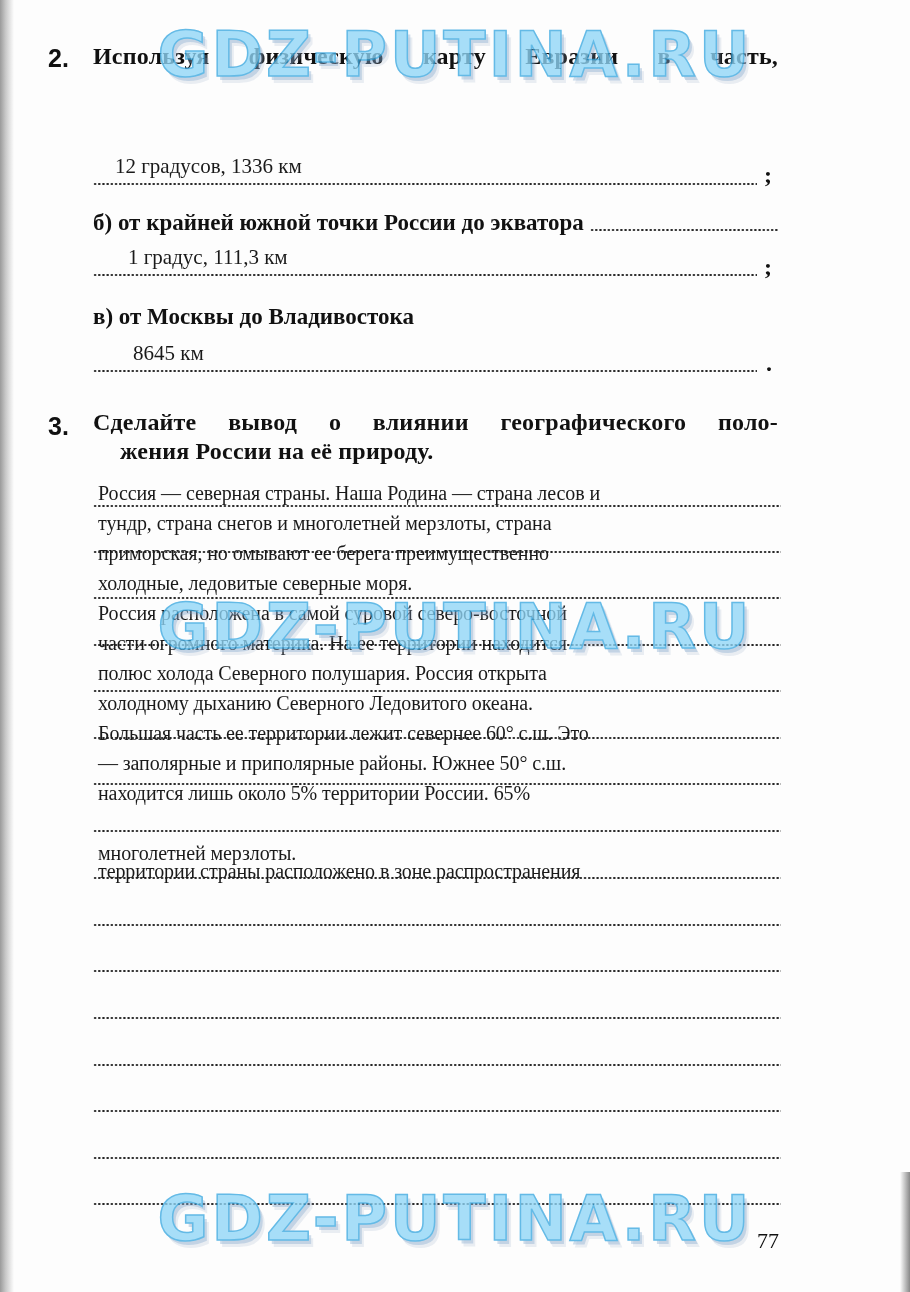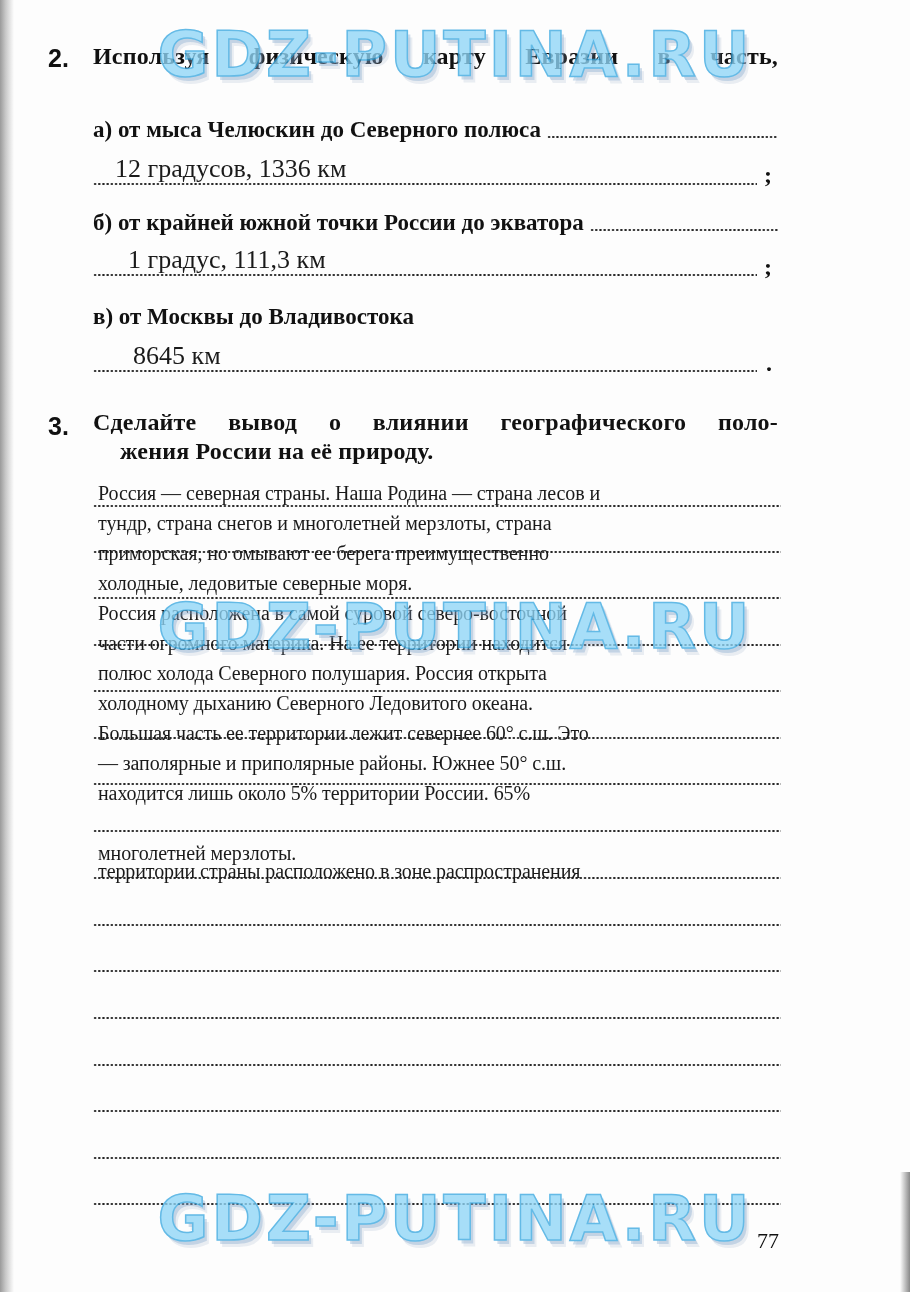--- a/index.html
+++ b/index.html
@@ -31,21 +31,21 @@
     position: absolute; left: 93px; width: 685px; display: flex; align-items: baseline;
     font-family: "Liberation Serif", serif; font-weight: bold; font-size: 23px;
   }
   .sub .lbl { white-space: nowrap; }
   .sub .fill {
     flex: 1; margin-left: 6px; height: 2px;
     background-image: radial-gradient(circle, #222 0.9px, transparent 1.2px);
     background-size: 4.2px 2px; background-repeat: repeat-x; align-self: flex-end; margin-bottom: 5px;
   }
   .answer {
-    position: absolute; font-family: "Liberation Serif", serif; font-size: 26px; color: #1a1a1a;
+    position: absolute; font-family: "Liberation Serif", serif; font-size: 21px; color: #1a1a1a;
     font-stretch: condensed;
   }
   .dotline {
     position: absolute; height: 2px;
     background-image: radial-gradient(circle, #222 0.9px, transparent 1.2px);
     background-size: 4.2px 2px; background-repeat: repeat-x;
   }
   .endmark {
     position: absolute; font-family: "Liberation Serif", serif; font-weight: bold; font-size: 24px;
   }
@@ -69,24 +69,20 @@
 </head>
 <body>
 
 <div class="page">
   <div class="edge-left"></div>
   <div class="edge-right-bottom"></div>
 
   <div class="qnum" style="left:48px; top:44px;">2.</div>
   <div class="qtext" style="top:42px; text-align-last: justify;">Используя физическую карту Евразии в часть,</div>
 
-  <div class="sub" style="top:117px;">
-    <span class="lbl">а) от мыса Челюскин до Северного полюса</span>
-    <span class="fill"></span>
-  </div>
   <div class="answer" style="left:115px; top:154px;">12 градусов, 1336 км</div>
   <div class="dotline" style="left:93px; top:183px; width:664px;"></div>
   <div class="endmark" style="left:764px; top:162px;">;</div>
 
   <div class="sub" style="top:210px;">
     <span class="lbl">б) от крайней южной точки России до экватора</span>
     <span class="fill"></span>
   </div>
   <div class="answer" style="left:128px; top:245px;">1 градус, 111,3 км</div>
   <div class="dotline" style="left:93px; top:274px; width:664px;"></div>

